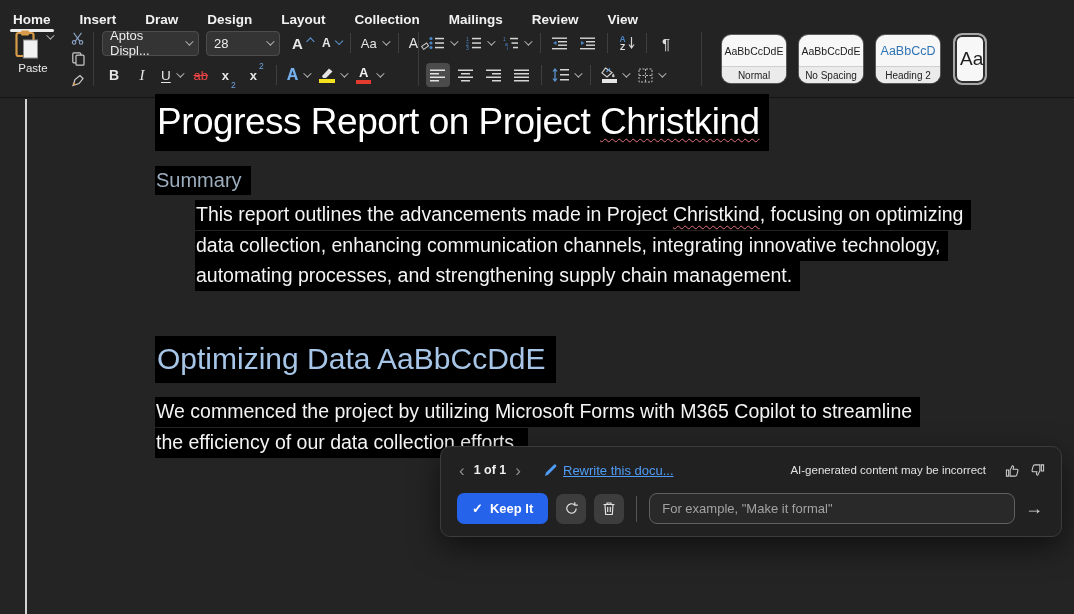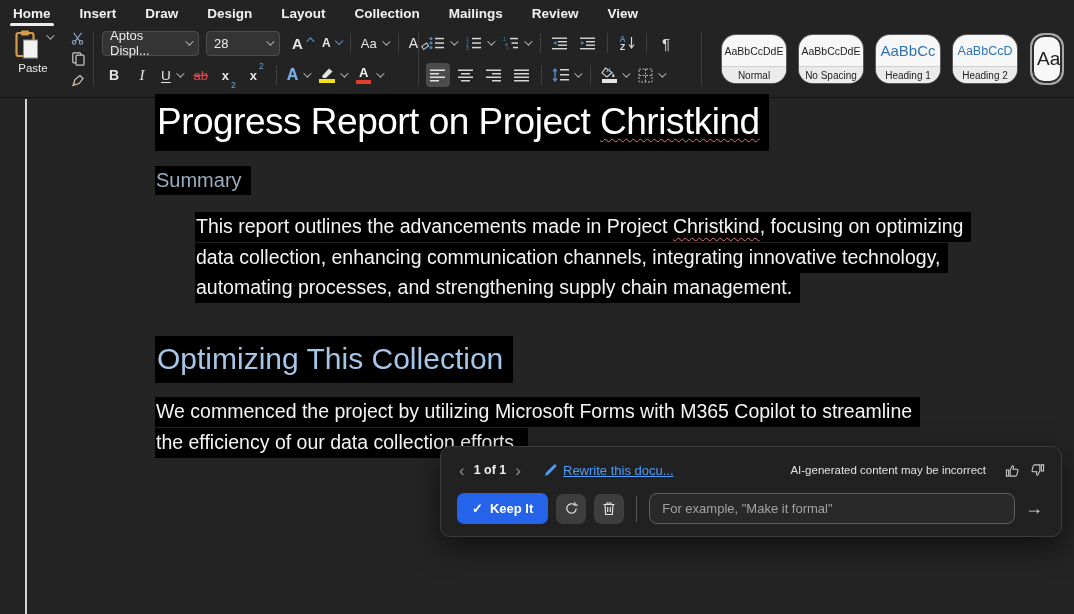--- a/index.html
+++ b/index.html
@@ -3,21 +3,21 @@
 <meta charset="utf-8">
 <style>
   * { margin:0; padding:0; box-sizing:border-box; }
   html,body { width:1074px; height:614px; overflow:hidden; background:#242424;
     font-family:"Liberation Sans", sans-serif; -webkit-font-smoothing:antialiased; }
   .stage { position:relative; width:1074px; height:614px; background:#242424; }
 
   
   .topbar { position:absolute; top:0; left:0; right:0; height:98px; background:#232323;
     border-bottom:1px solid #141414; }
-  .menubar { display:flex; gap:27px; padding:5px 0 0 12px; height:24px; align-items:flex-start; }
+  .menubar { display:flex; gap:27px; padding:5px 0 0 12px; height:24px; align-items:flex-start;margin-top:6px; }
   .menu-item { position:relative; font-size:13.5px; font-weight:700; color:#f1f1f1; padding:1px 1px 5px; cursor:default; }
   .menu-item.active::after { content:""; position:absolute; left:-2px; right:-2px; bottom:0; height:3px;
     background:#ececec; border-radius:2px; }
 
   .ribbon { position:absolute; top:26px; left:0; right:0; height:70px; }
   .vdiv { position:absolute; top:6px; bottom:10px; width:1px; background:#3b3b3b; }
   .row { position:absolute; height:26px; display:flex; align-items:center; gap:4px; }
 
   .rbtn { height:24px; min-width:24px; padding:0 3px; display:flex; align-items:center; justify-content:center;
     color:#e6e6e6; font-size:13px; border-radius:4px; gap:2px; }
@@ -51,21 +51,21 @@
     transform:rotate(45deg) translateY(-3px); margin-left:1px; }
   .fxA { font-size:16px; font-weight:700; color:#79b0e8; text-shadow:0 0 1px #2d6aa8; }
   .colA { display:flex; flex-direction:column; align-items:center; line-height:1; }
   .colA .glyph { font-size:13px; font-weight:700; color:#f2f2f2; }
   .bar-red { width:15px; height:4px; background:#e33b2e; margin-top:1px; }
   .bar-yellow { width:16px; height:4px; background:#f3e11f; margin-top:1px; }
 
   
   .gallery { position:absolute; left:706px; top:2px; right:0; bottom:6px; display:flex; align-items:center;
     gap:13px; padding-left:16px; overflow:hidden; }
-  .style-card { width:64px; height:48px; background:#f7f7f7; border-radius:14px; overflow:hidden; flex:none;
+  .style-card { width:64px; height:48px; background:#f7f7f7; border-radius:9px; overflow:hidden; flex:none;
     display:flex; flex-direction:column; box-shadow:0 0 0 1px #5a5a5a; }
   .style-card .prev { flex:1; display:flex; align-items:center; justify-content:center; color:#1d1d1d;
     font-size:10.5px; white-space:nowrap; }
   .style-card .prev.h1 { color:#2e74b5; font-size:15px; }
   .style-card .prev.h2 { color:#2e74b5; font-size:12.5px; }
   .style-card .lab { height:17px; background:#ebebeb; border-top:1px solid #cfcfcf; font-size:10px;
     color:#222; display:flex; align-items:center; justify-content:center; white-space:nowrap; }
   .style-card.title-card { width:34px; border:2px solid #a7a7a7; box-shadow:0 0 0 2px #2e2e2e inset; height:52px; }
   .style-card.title-card .prev { font-size:19px; font-weight:500; justify-content:flex-start; padding-left:5px; }
 
@@ -73,21 +73,21 @@
   .doc { position:absolute; top:99px; left:0; right:0; bottom:0; background:#242424; }
   .page-edge { position:absolute; left:25px; top:0; bottom:0; width:1.5px; background:#d2d2d2; }
   .hl { background:#000000; box-decoration-break:clone; }
   .doc-title { position:absolute; left:155px; top:2px; font-size:37px; color:#ffffff; letter-spacing:-.5px; white-space:nowrap; }
   .doc-title .hl { padding:7px 9px 9px 2px; }
   .doc-summary { position:absolute; left:155px; top:70px; font-size:20px; color:#9cadbd; white-space:nowrap; }
   .doc-summary .hl { padding:3px 9px 4px 1px; }
   .para { position:absolute; left:155px; font-size:19.5px; color:#f4f4f4; }
   .para .line { height:30.5px; white-space:nowrap; }
   .para .hl { padding:3px 8px 5px 1px; }
-  .p1 { top:116px;padding-left:40px; } .p2 { top:301px; }
+  .p1 { top:104px;padding-left:40px; } .p2 { top:301px; }
   .doc-h2 { position:absolute; left:155px; top:243px; font-size:30px; color:#a6c5e7; white-space:nowrap; }
   .doc-h2 .hl { padding:6px 10px 8px 2px; }
   .sq { text-decoration:underline wavy #e0757d 1px; text-underline-offset:4px; }
 
   
   .copilot { position:absolute; left:440px; top:446px; width:622px; height:91px; background:#212121;
     border:1px solid #3c3c3c; border-radius:10px; box-shadow:0 10px 30px rgba(0,0,0,.55); z-index:5;
     padding:13px 16px 0; }
   .cp-row1 { display:flex; align-items:center; gap:7px; height:20px; }
   .pager-arrow { color:#8f8f8f; font-size:17px; line-height:1; padding:0 2px; }
@@ -381,24 +381,20 @@
       <div class="gallery">
         <div class="style-card">
           <div class="prev">AaBbCcDdE</div>
           <div class="lab">Normal</div>
         </div>
         <div class="style-card">
           <div class="prev">AaBbCcDdE</div>
           <div class="lab">No Spacing</div>
         </div>
         <div class="style-card">
-          <div class="prev h1">AaBbCc</div>
-          <div class="lab">Heading 1</div>
-        </div>
-        <div class="style-card">
           <div class="prev h2">AaBbCcD</div>
           <div class="lab">Heading 2</div>
         </div>
         <div class="style-card title-card">
           <div class="prev">Aa</div>
         </div>
       </div>
     </div>
   </div>
 
@@ -413,21 +409,21 @@
       <span class="hl">Summary</span>
     </div>
 
     <div class="para p1">
       <div class="line"><span class="hl"><span>This report outlines the advancements made in Project </span><span class="sq">Christkind</span><span>, focusing on optimizing</span></span></div>
       <div class="line"><span class="hl">data collection, enhancing communication channels, integrating innovative technology,</span></div>
       <div class="line"><span class="hl">automating processes, and strengthening supply chain management.</span></div>
     </div>
 
     <div class="doc-h2">
-      <span class="hl">Optimizing This Collection</span>
+      <span class="hl">Optimizing Data AaBbCcDdE</span>
     </div>
 
     <div class="para p2">
       <div class="line"><span class="hl">We commenced the project by utilizing Microsoft Forms with M365 Copilot to streamline</span></div>
       <div class="line"><span class="hl">the efficiency of our data collection efforts.</span></div>
     </div>
   </div>
 
   <div class="copilot">
     <div class="cp-row1">

